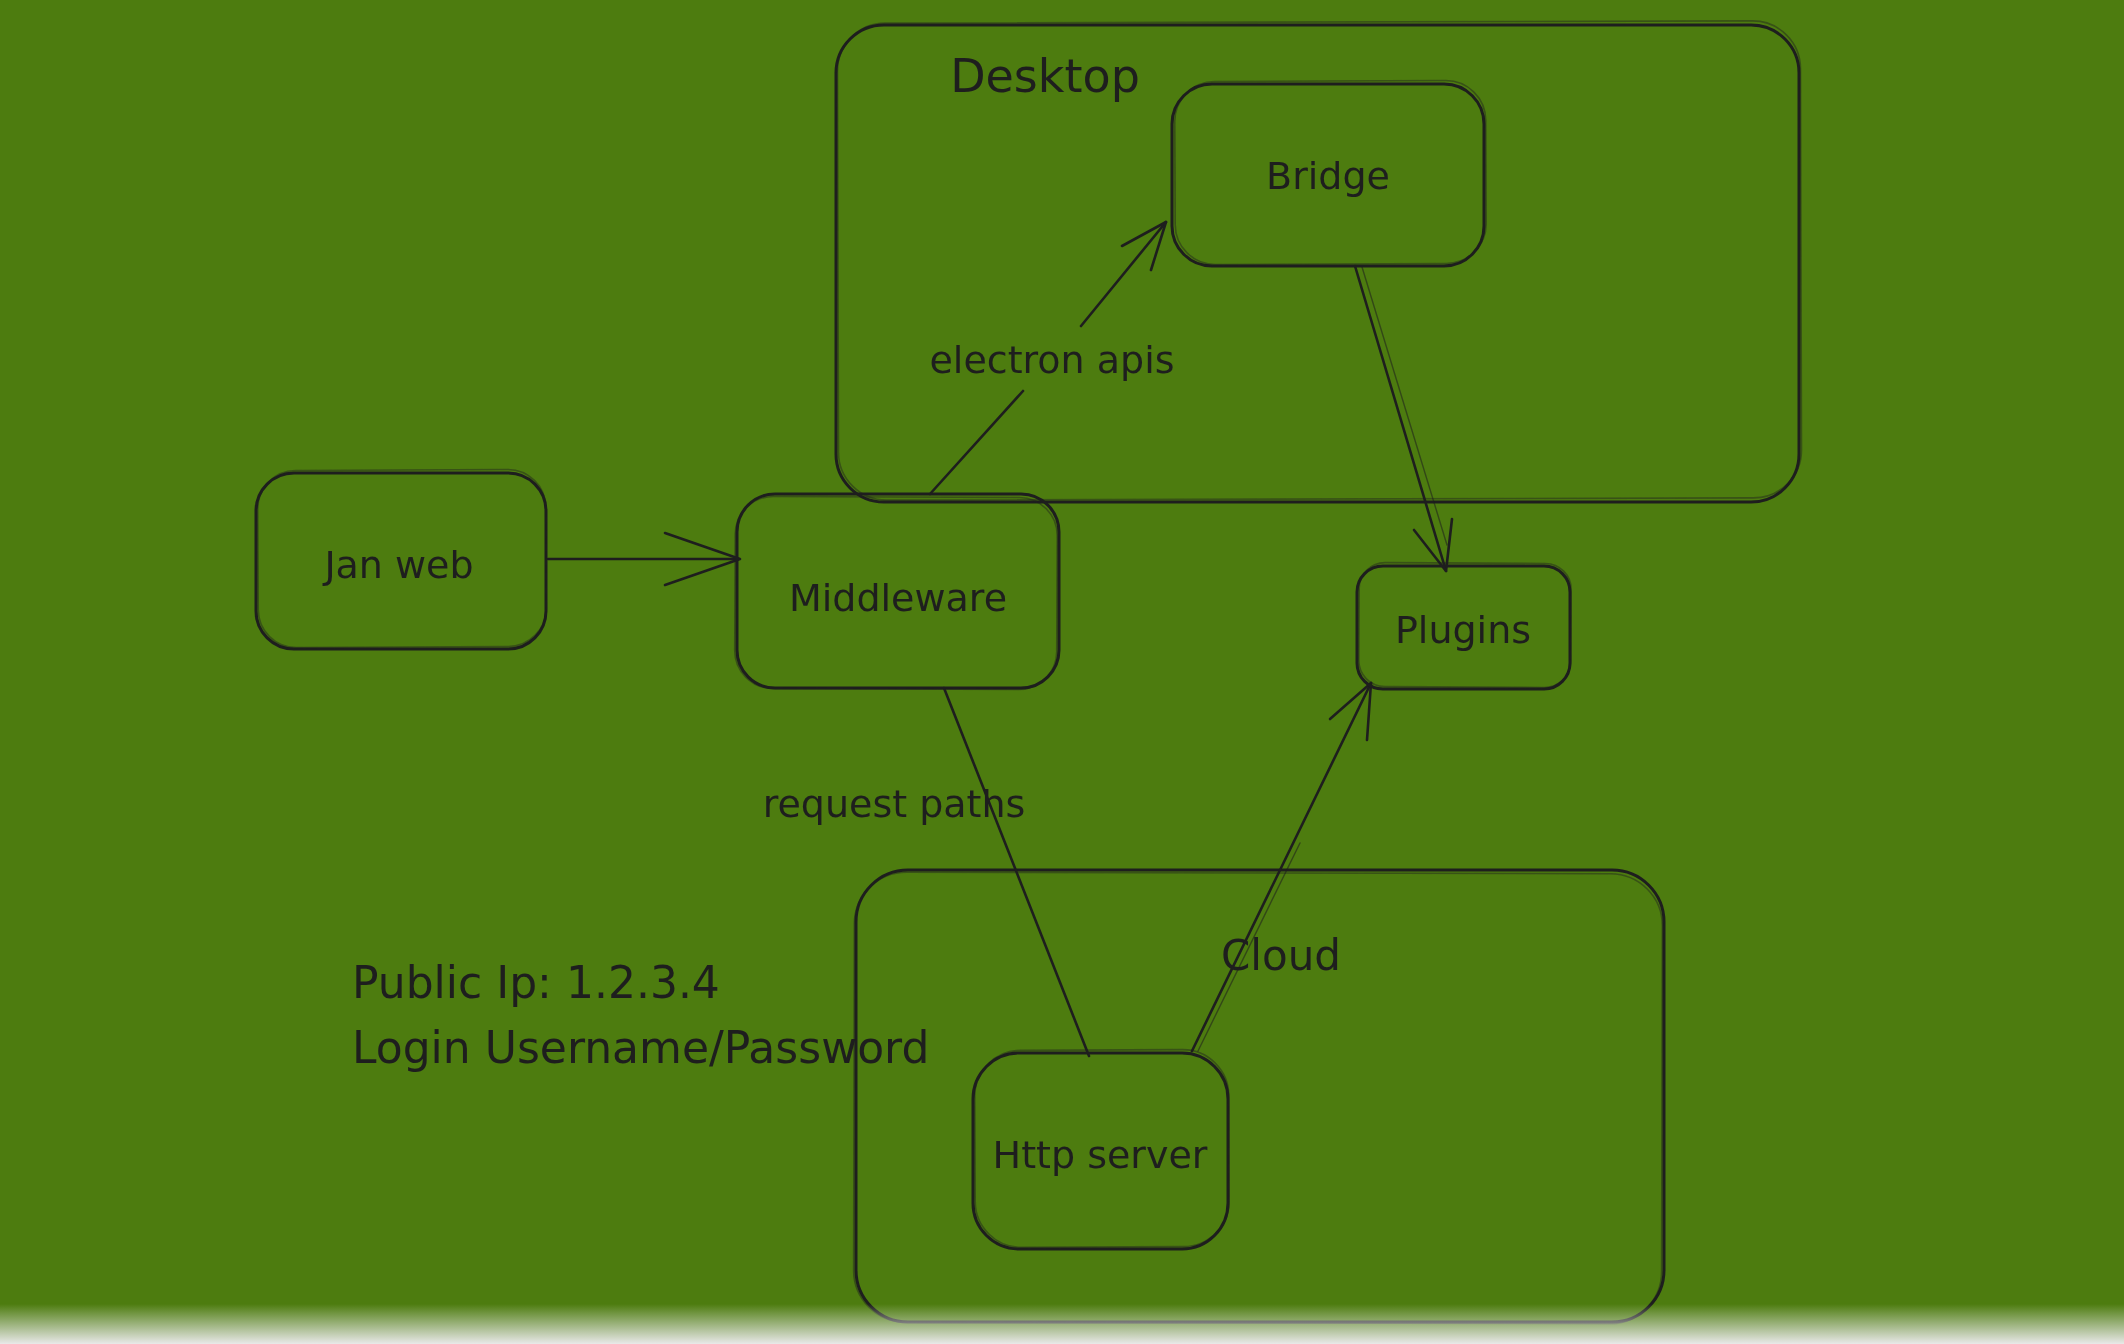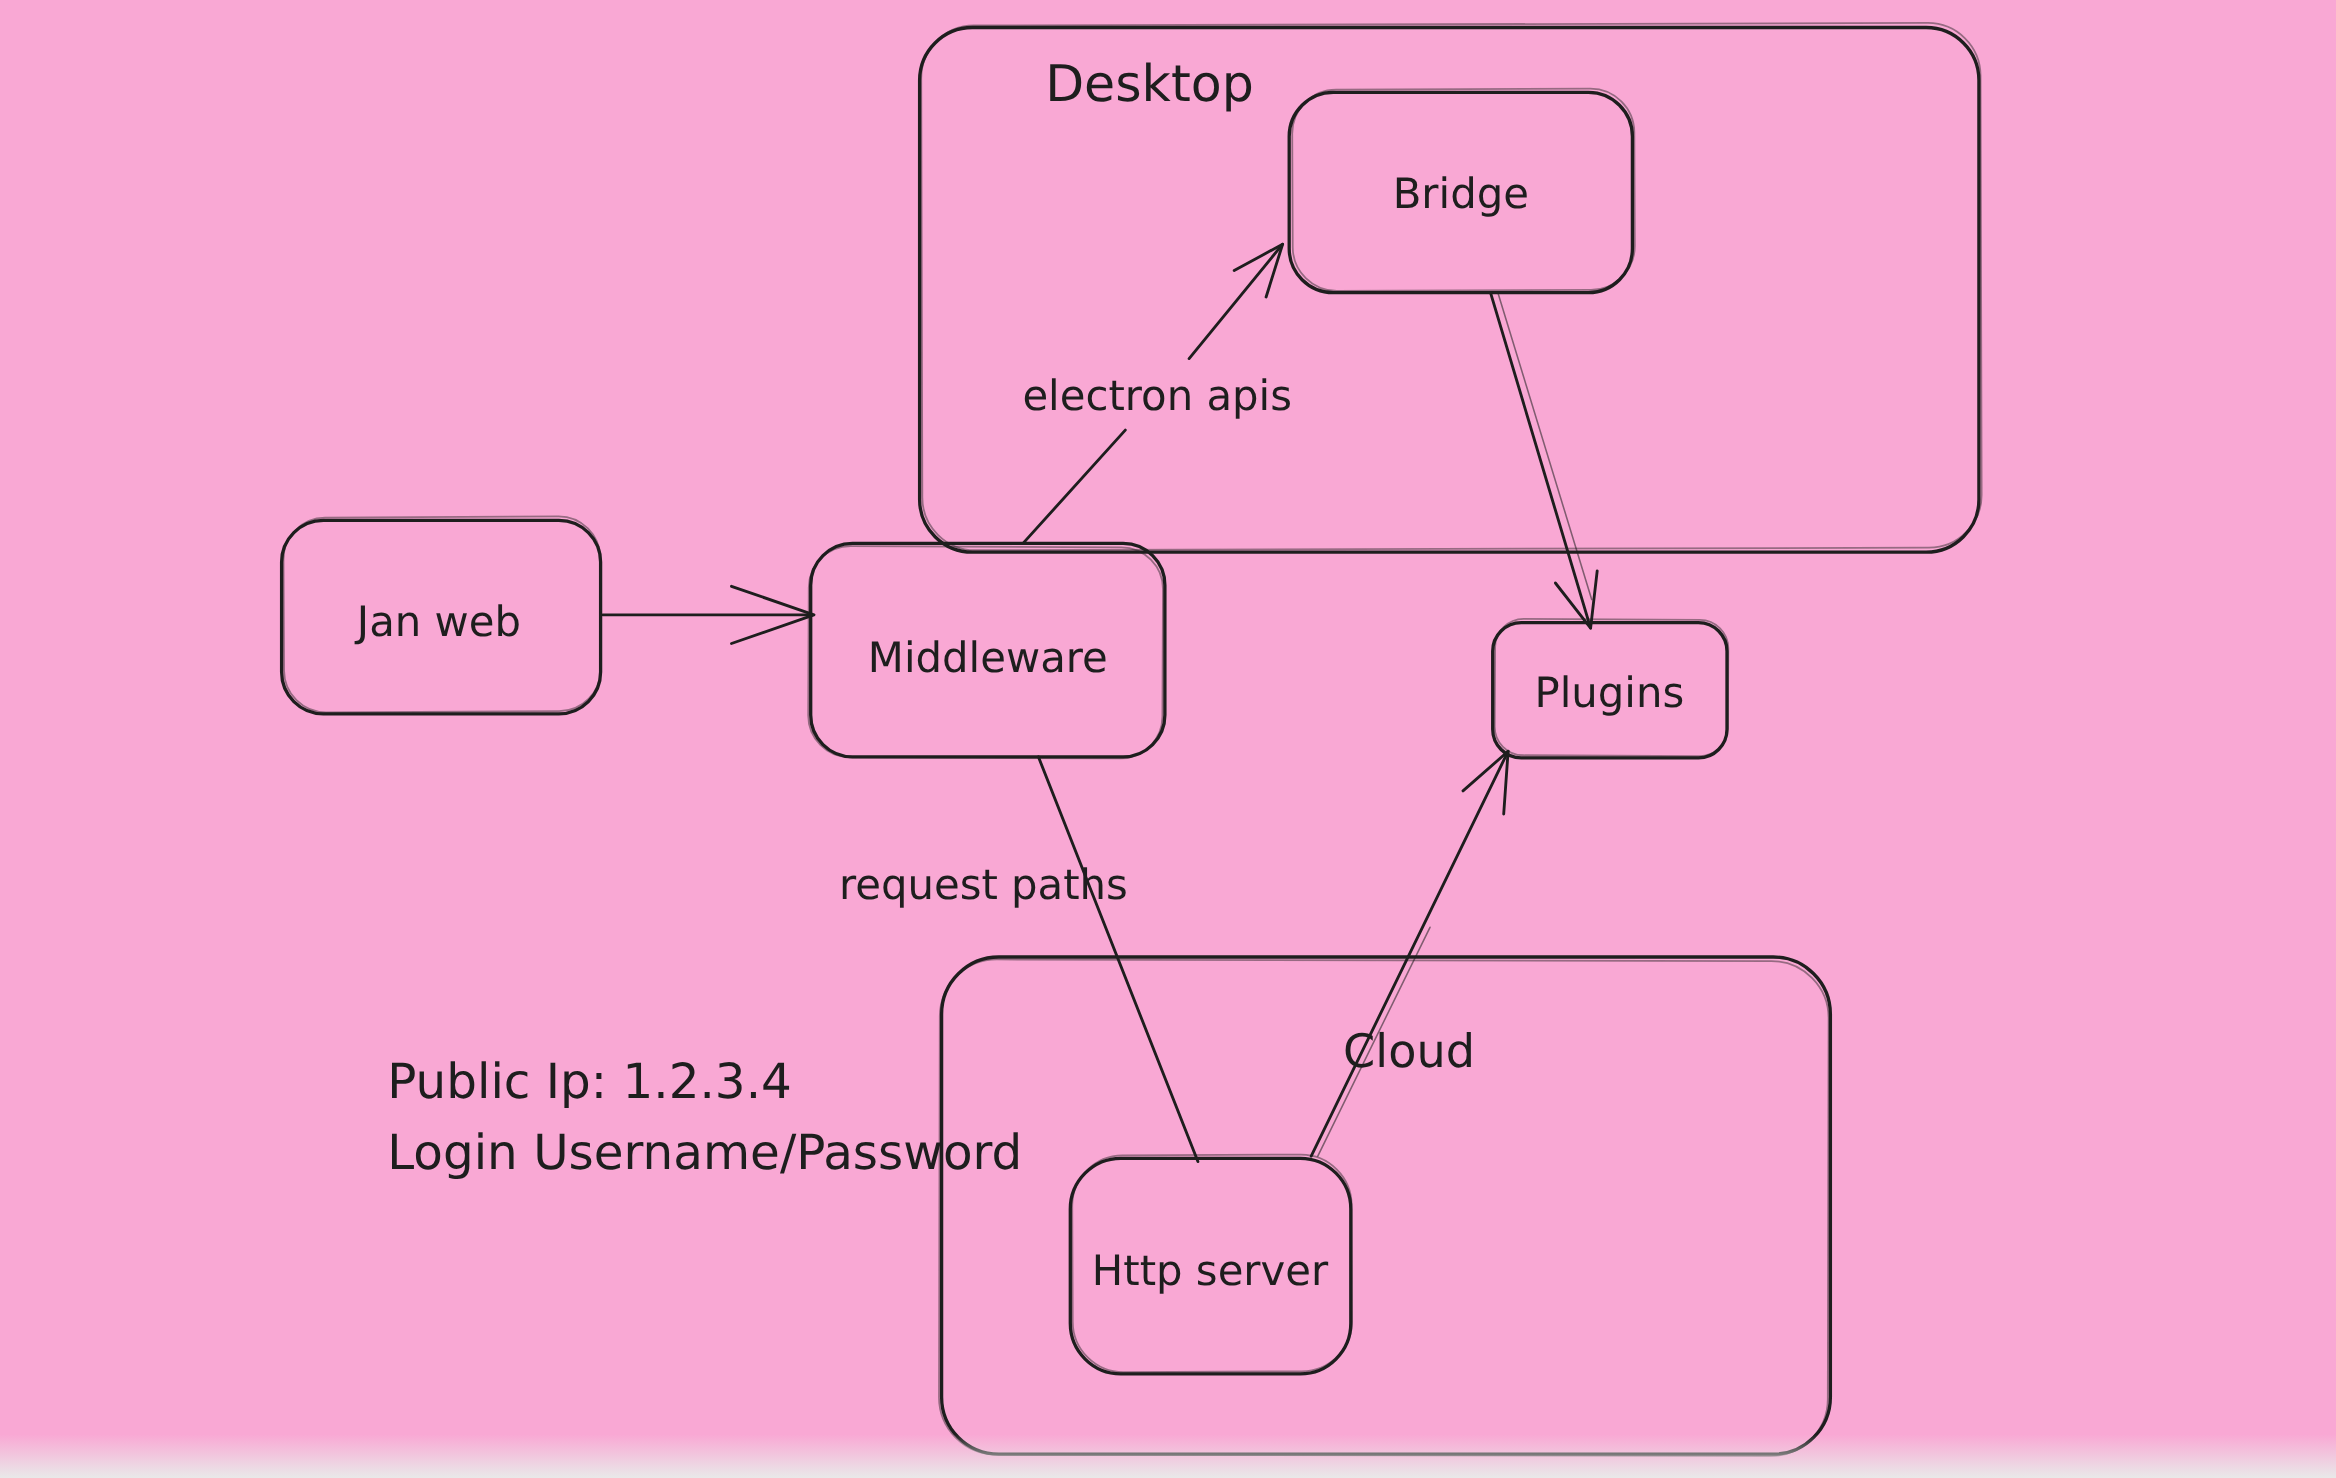--- a/index.html
+++ b/index.html
@@ -1,20 +1,20 @@
 <!DOCTYPE html>
 <html><head>
 <meta charset="utf-8">
 <style>
   html, body { margin: 0; padding: 0; background: #ffffff; }
   .stage {
     position: relative;
     width: 2124px;
     height: 1344px;
-    background: #f9a8d4;
+    background: #4d7c0f;
     overflow: hidden;
     font-family: "DejaVu Sans", "Liberation Sans", sans-serif;
   }
   svg.diagram { display: block; width: 2124px; height: 1344px; }
 
   .shape {
     fill: none;
     stroke: #1e1e1e;
     stroke-width: 3;
   }

